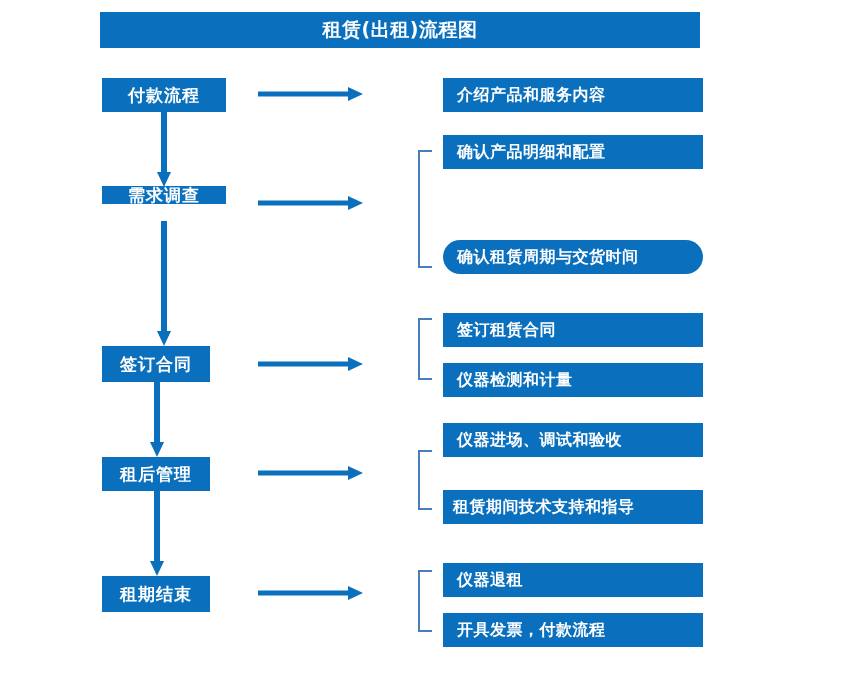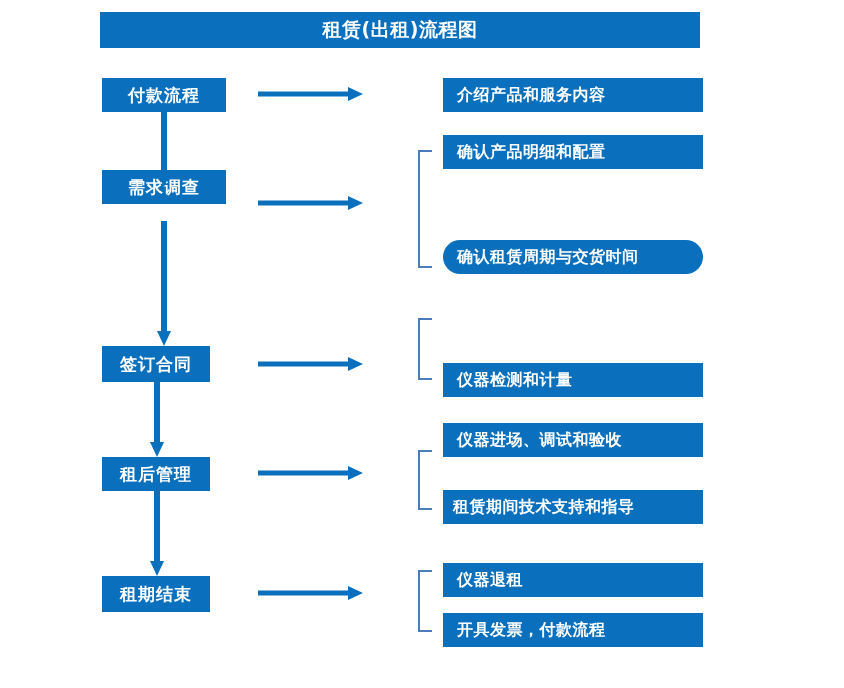--- a/index.html
+++ b/index.html
@@ -90,21 +90,21 @@
 <body>
 
 <div id="canvas">
 
   <div class="title-bar">租赁(出租)流程图</div>
 
   <div class="stage-box" style="left:102px; top:78px; width:124px; height:34px;">
     <span>付款流程</span>
   </div>
 
-  <div class="stage-box" style="left:102px; top:170px; width:124px; height:34px;">
+  <div class="stage-box" style="left:102px; top:186px; width:124px; height:18px;">
     <span>需求调查</span>
   </div>
 
   <div class="stage-box" style="left:102px; top:346px; width:108px; height:36px;">
     <span>签订合同</span>
   </div>
 
   <div class="stage-box" style="left:102px; top:457px; width:108px; height:34px;">
     <span>租后管理</span>
   </div>
@@ -170,20 +170,23 @@
     <span>介绍产品和服务内容</span>
   </div>
 
   <div class="detail-box" style="top:135px;">
     <span>确认产品明细和配置</span>
   </div>
   <div class="detail-box" style="top:240px;border-radius:17px;">
     <span>确认租赁周期与交货时间</span>
   </div>
 
+  <div class="detail-box" style="top:313px;">
+    <span>签订租赁合同</span>
+  </div>
   <div class="detail-box" style="top:363px;">
     <span>仪器检测和计量</span>
   </div>
 
   <div class="detail-box" style="top:423px;">
     <span>仪器进场、调试和验收</span>
   </div>
   <div class="detail-box" style="top:490px;padding-left:10px;">
     <span>租赁期间技术支持和指导</span>
   </div>

